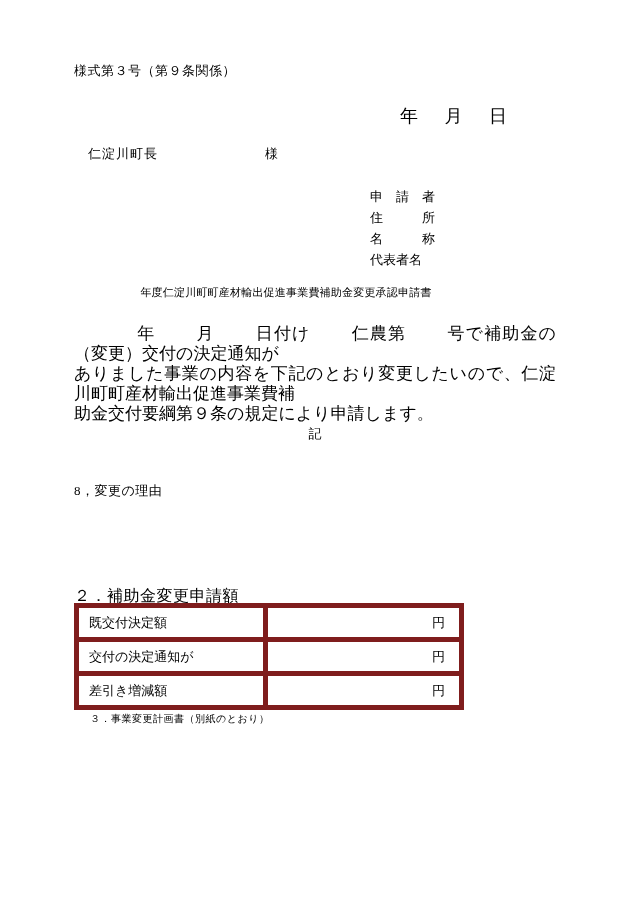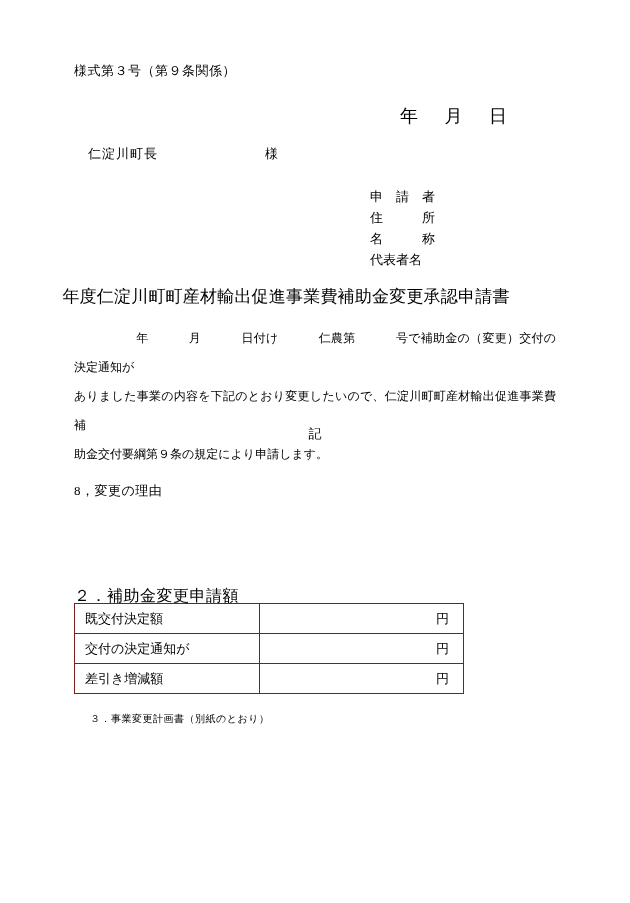--- a/index.html
+++ b/index.html
@@ -62,30 +62,30 @@
   }
   .applicant-block div {
     white-space: pre;
   }
   .doc-title {
     position: absolute;
     left: 0;
     top: 285px;
     width: 572px;
     text-align: center;
-    font-size: 17px;
+    font-size: 11px;
     letter-spacing: 0.2px;
   }
   .body-text {
     position: absolute;
     left: 74px;
     top: 324px;
     width: 482px;
-    font-size: 12px;
-    line-height: 29px;
+    font-size: 17px;
+    line-height: 20px;
     text-align: justify;
     font-family: Liberation Serif, serif;
   }
   .body-text .indent {
     display: inline-block;
     width: 62px;
   }
   .body-text .blank-md {
     display: inline-block;
     width: 40px;
@@ -114,21 +114,21 @@
   }
   table.amount-table {
     position: absolute;
     left: 74px;
     top: 603px;
     width: 390px;
     border-collapse: collapse;
     font-size: 13px;
   }
   table.amount-table td {
-    border: 1px solid #7f1d1d;
+    border: 5px solid #7f1d1d;
     height: 29px;
     padding: 0 10px;
     vertical-align: middle;
   }
   table.amount-table td.label {
     width: 164px;
   }
   table.amount-table td.value {
     text-align: right;
     padding-right: 14px;

